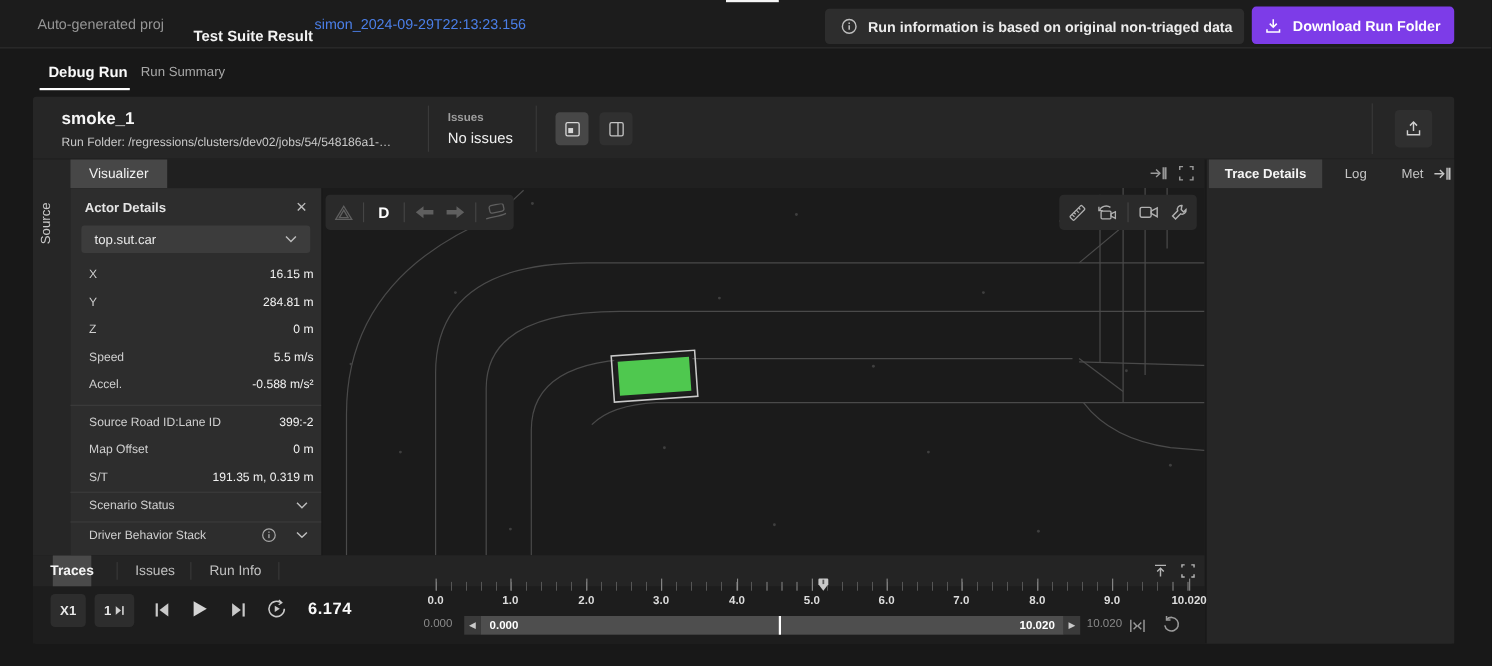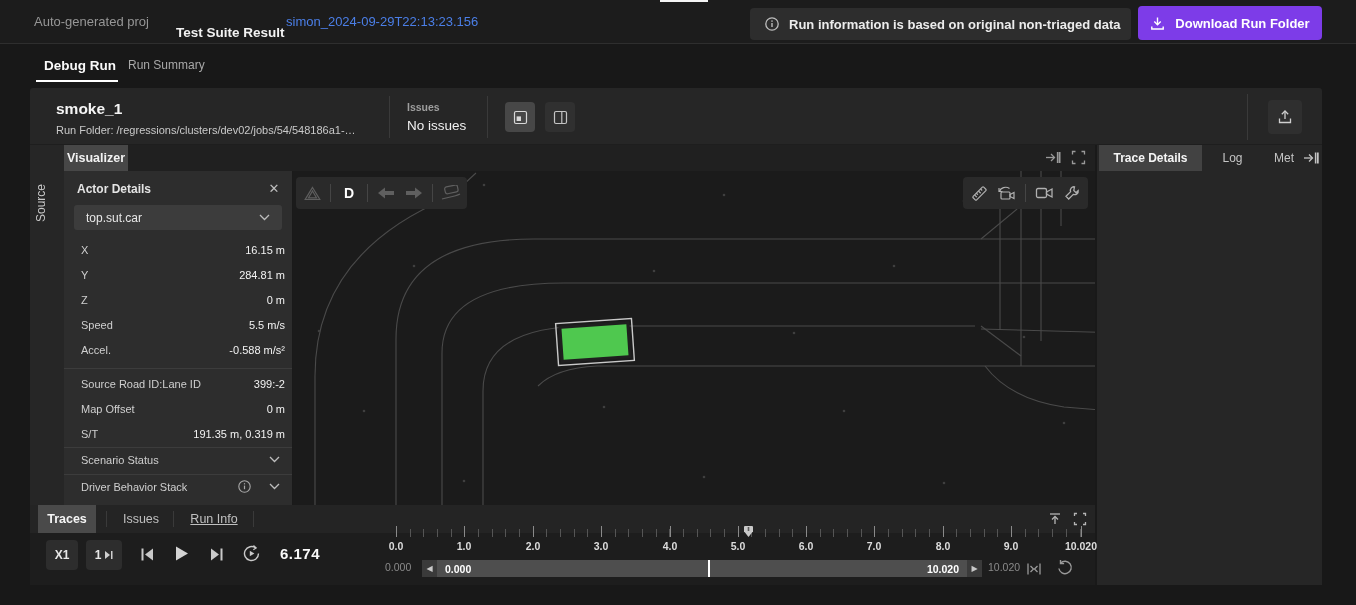--- a/index.html
+++ b/index.html
@@ -33,21 +33,21 @@
   .run-folder { left:26px; top:36px; font-size:11px; color:#c9c9c9; }
   .vdiv { width:1px; background:#3a3a3a; }
   .issues-label { left:377px; top:13px; font-size:10.5px; font-weight:600; color:#9e9e9e; }
   .issues-value { left:377px; top:30px; font-size:13.5px; color:#f0f0f0; }
   .icon-btn { border-radius:4px; display:flex; align-items:center; justify-content:center; cursor:pointer; }
   .hdr-divider { left:0px; top:56px; width:1292px; height:1px; background:#1e1e1e; }
 
   
   .source-tab { left:4px; top:84px; width:26px; height:62px; color:#c8c8c8; font-size:12px; writing-mode:vertical-rl; transform:rotate(180deg); text-align:center; }
   .viz-tabbar { left:34px; top:57px; width:1065px; height:26px; background:#202020; }
-  .viz-tab { left:34px; top:57px; width:64px; height:26px; background:#474747; color:#f2f2f2; font-size:12.5px; display:flex; align-items:center; justify-content:center; cursor:pointer;font-weight:bold; }
+  .viz-tab { left:34px; top:57px; width:88px; height:26px; background:#474747; color:#f2f2f2; font-size:12.5px; display:flex; align-items:center; justify-content:center; cursor:pointer; }
   .map { left:34px; top:83px; width:1061px; height:334px; background:#1b1b1b; }
 
   
   .actor-panel { left:34px; top:83px; width:228px; height:334px; background:#2d2d2d; box-shadow:1px 0 0 #1a1a1a; }
   .ad-title { left:13px; top:11px; font-size:12px; font-weight:600; color:#e4e4e4; }
   .ad-close { left:200px; top:7px; width:20px; height:20px; color:#bdbdbd; font-size:13px; display:flex; align-items:center; justify-content:center; cursor:pointer; }
   .ad-dd { left:10px; top:34px; width:208px; height:25px; background:#3c3c3c; border-radius:3px; display:flex; align-items:center; padding:0 12px; justify-content:space-between; cursor:pointer; }
   .ad-dd .val { font-size:12px; color:#e8e8e8; }
   .ad-row { left:0; width:228px; height:25px; }
   .ad-row .lbl { position:absolute; left:17px; top:6px; font-size:11px; color:#cfcfcf; }
@@ -373,23 +373,23 @@
             <path d="M1 7h8"></path>
             <path d="M6 3.5 9.5 7 6 10.5"></path>
             <path d="M12.5 1.5v11"></path>
             <path d="M14.7 1.5v11" stroke-width="2"></path>
           </svg>
       </span>
     </div>
 
     <div class="abs bpanel">
       <div class="btabbar"></div>
-      <div class="btab active" style="left:8px; width:58px;">Traces</div>
+      <div class="btab active" style="left:18px; width:35px;">Traces</div>
       <div class="btab" style="left:79px; width:64px;">Issues</div>
-      <div class="btab" style="left:146px; width:76px;text-decoration:underline;">Run Info</div>
+      <div class="btab" style="left:146px; width:76px;">Run Info</div>
       <div class="vdiv" style="position:absolute; left:76px; top:6px; height:16px;"></div>
       <div class="vdiv" style="position:absolute; left:143px; top:6px; height:16px;"></div>
       <div class="vdiv" style="position:absolute; left:223px; top:6px; height:16px;"></div>
 
       <span style="position:absolute; left:1018px; top:7px;">
         <svg width="14" height="14" viewBox="0 0 14 14" fill="none" stroke="#b5b5b5" stroke-width="1.3">
             <path d="M2 2h10"></path>
             <path d="M7 12V5"></path>
             <path d="M4 7.5 7 4.5l3 3"></path>
           </svg>

